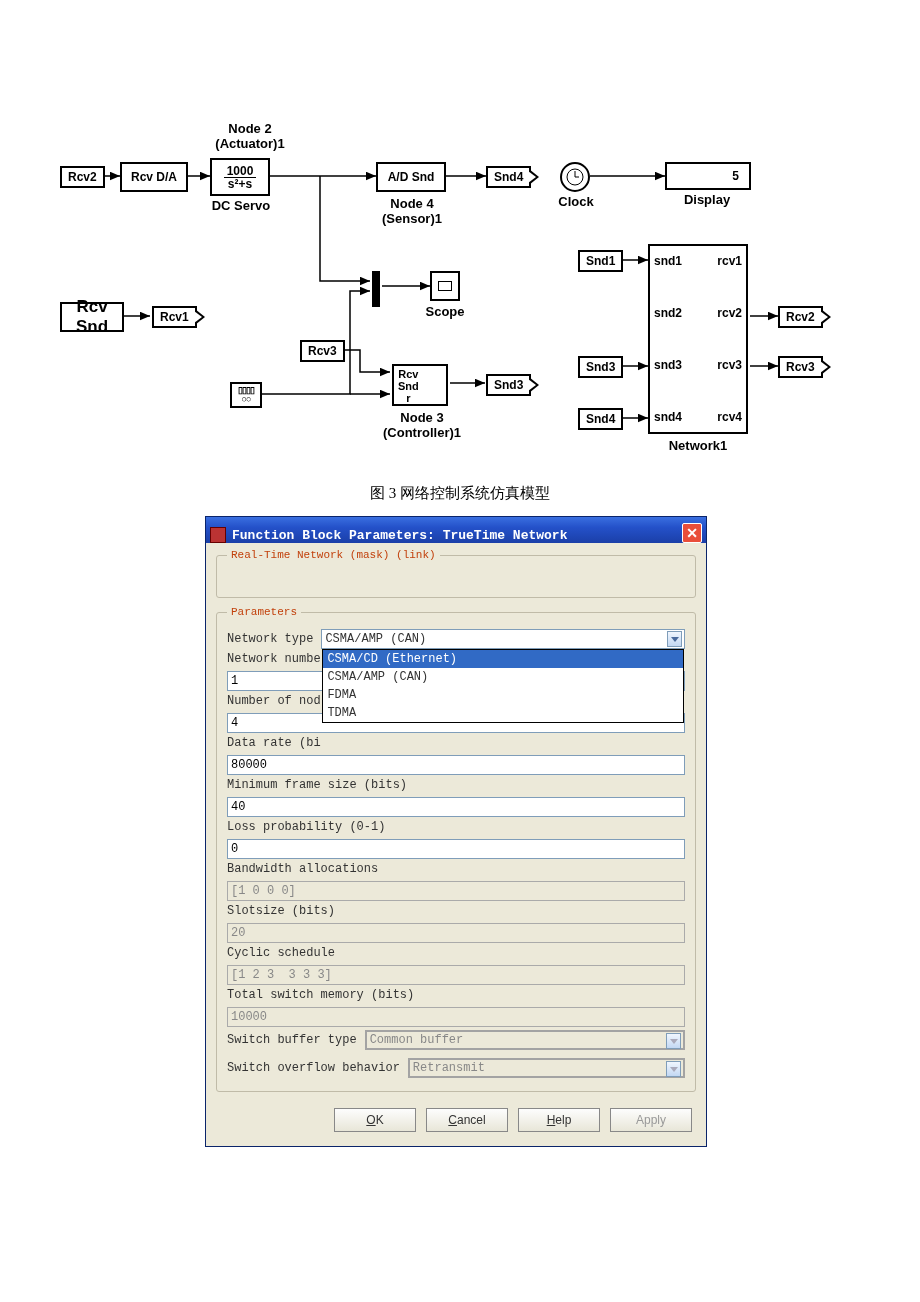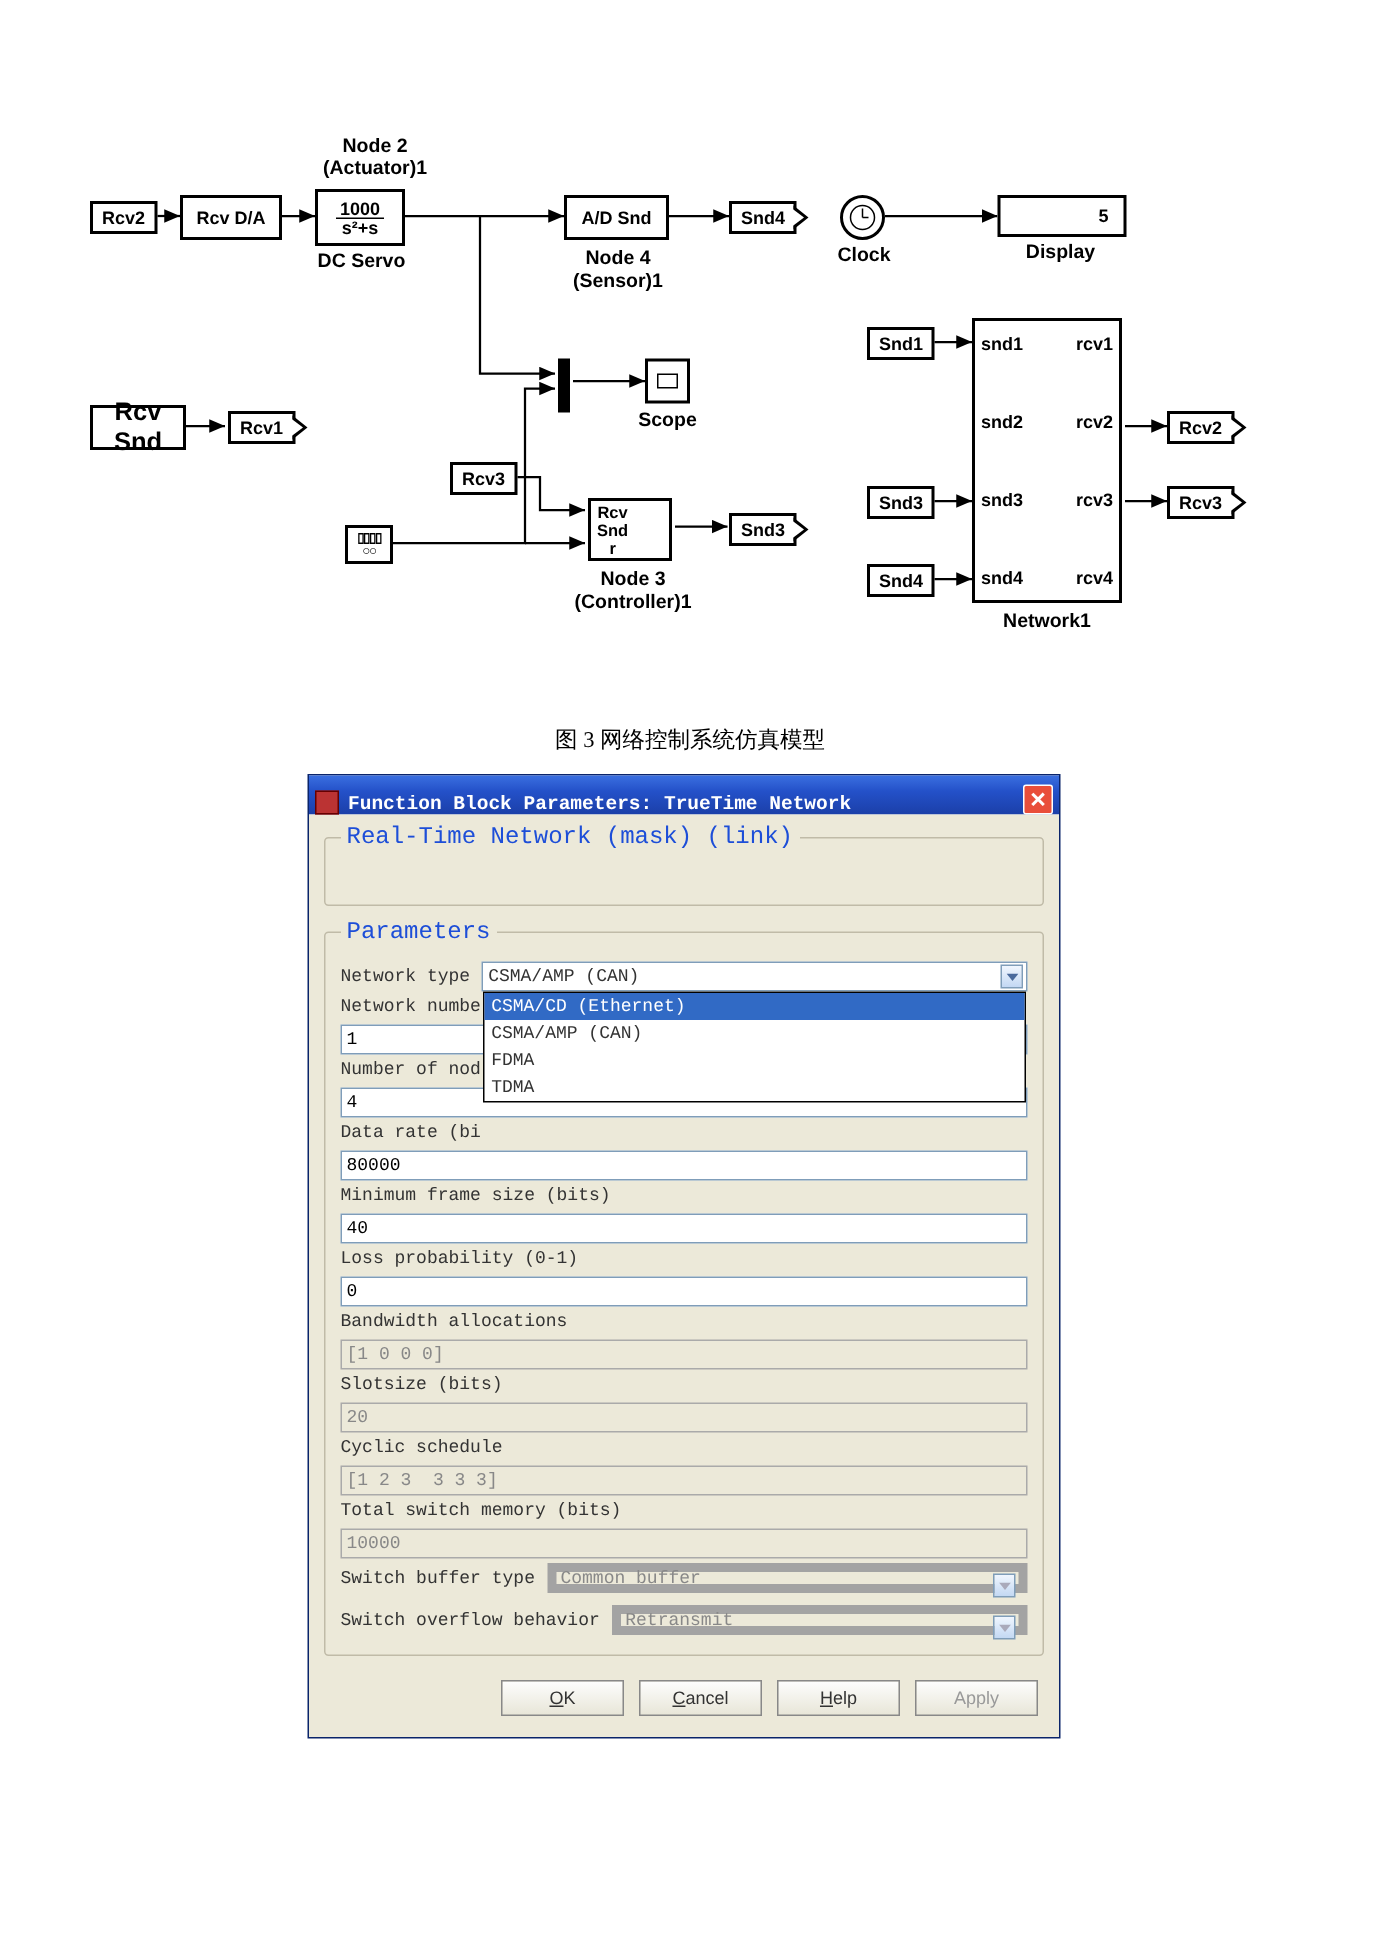--- a/index.html
+++ b/index.html
@@ -1,40 +1,40 @@
 <!DOCTYPE html>
 <html><head>
 <meta charset="utf-8">
 <style>
   *{box-sizing:border-box;margin:0;padding:0}
   body{background:#fff;font-family:Arial,sans-serif;width:920px;height:1302px;position:relative}
-  .diagram{position:absolute;left:60px;top:94px;width:780px;height:350px}
+  .diagram{position:absolute;left:60px;top:126px;width:780px;height:350px}
   .blk{position:absolute;border:2px solid #000;background:#fff;font-size:12px;font-weight:bold;display:flex;align-items:center;justify-content:center;text-align:center}
   .lbl{position:absolute;font-size:13px;font-weight:bold;text-align:center}
   .tag{position:absolute;border:2px solid #000;background:#fff;font-size:12px;font-weight:bold;padding:2px 6px;display:flex;align-items:center}
   .tag.out::after{content:"";position:absolute;right:-10px;top:50%;transform:translateY(-50%);border-left:10px solid #000;border-top:8px solid transparent;border-bottom:8px solid transparent}
   .tag.out::before{content:"";position:absolute;right:-7px;top:50%;transform:translateY(-50%);border-left:8px solid #fff;border-top:6px solid transparent;border-bottom:6px solid transparent;z-index:1}
   svg{position:absolute;left:0;top:0;pointer-events:none}
   .caption{position:absolute;left:0;width:920px;text-align:center;font-size:15px;font-family:SimSun,serif}
 
   
   .dialog{position:absolute;left:205px;top:516px;width:502px;border:1px solid #0a246a}
   .titlebar{height:26px;background:linear-gradient(to bottom,#3a6fe0,#2451c9 40%,#1b3fa8);display:flex;align-items:flex-end;padding:0 4px}
   .titlebar-icon{width:16px;height:16px;background:#b33;border:1px solid #600;margin-right:6px}
   .titlebar-text{color:#fff;font:bold 13px "Courier New",monospace;flex:1}
   .closebtn{width:20px;height:20px;background:#e94e3a;border:1px solid #fff;color:#fff;font:bold 14px Arial;display:flex;align-items:center;justify-content:center;border-radius:2px;cursor:pointer}
   .body{background:#ece9d9;padding:6px 10px 12px 10px;font:12px "Courier New",monospace;color:#333}
   fieldset{border:1px solid #c0bba8;border-radius:3px;padding:8px 10px 10px 10px;margin-bottom:8px}
-  legend{color:#1d4ed8;padding:0 4px;font-size:16px}
+  legend{color:#c2410c;padding:0 4px;font-size:11px}
   .row{margin:3px 0;position:relative}
   .rowlbl{color:#333;margin-bottom:2px;display:inline-block}
   .inp{width:100%;border:1px solid #7f9db9;background:#fff;font:12px "Courier New";padding:2px 3px;height:20px}
   .inp.disabled{background:#ece9d9;color:#888;border:1px solid #aaa}
   .sel{width:100%;border:1px solid #7f9db9;background:#fff;height:20px;display:flex;align-items:center;padding:0 3px;position:relative}
-  .sel.disabled{background:#ece9d9;color:#888;border:6px solid #a3a3a3}
+  .sel.disabled{background:#ece9d9;color:#888;border:2px solid #a3a3a3}
   .sel .arrow{position:absolute;right:2px;top:1px;width:15px;height:16px;background:linear-gradient(#f0f6fe,#c3d8f3);border:1px solid #7f9db9;display:flex;align-items:center;justify-content:center}
   .sel .arrow svg{position:static}
   .inline-label{display:inline-block;margin-right:4px}
   .inline-wrap{display:flex;align-items:center;gap:4px}
   .inline-wrap .sel{flex:1}
   .dropdown{position:absolute;left:0;top:19px;right:0;border:1px solid #000;background:#fff;z-index:5}
   .dropdown .opt{padding:2px 4px;font:12px "Courier New";cursor:pointer}
   .dropdown .opt.hl{background:#316ac5;color:#fff}
   .btnbar{display:flex;justify-content:flex-end;gap:10px;padding:8px 4px 2px}
   .btn{width:82px;height:24px;border:1px solid #888;background:linear-gradient(#fdfdfd,#e8e6d8);font:12px Arial;display:flex;align-items:center;justify-content:center;cursor:pointer}

